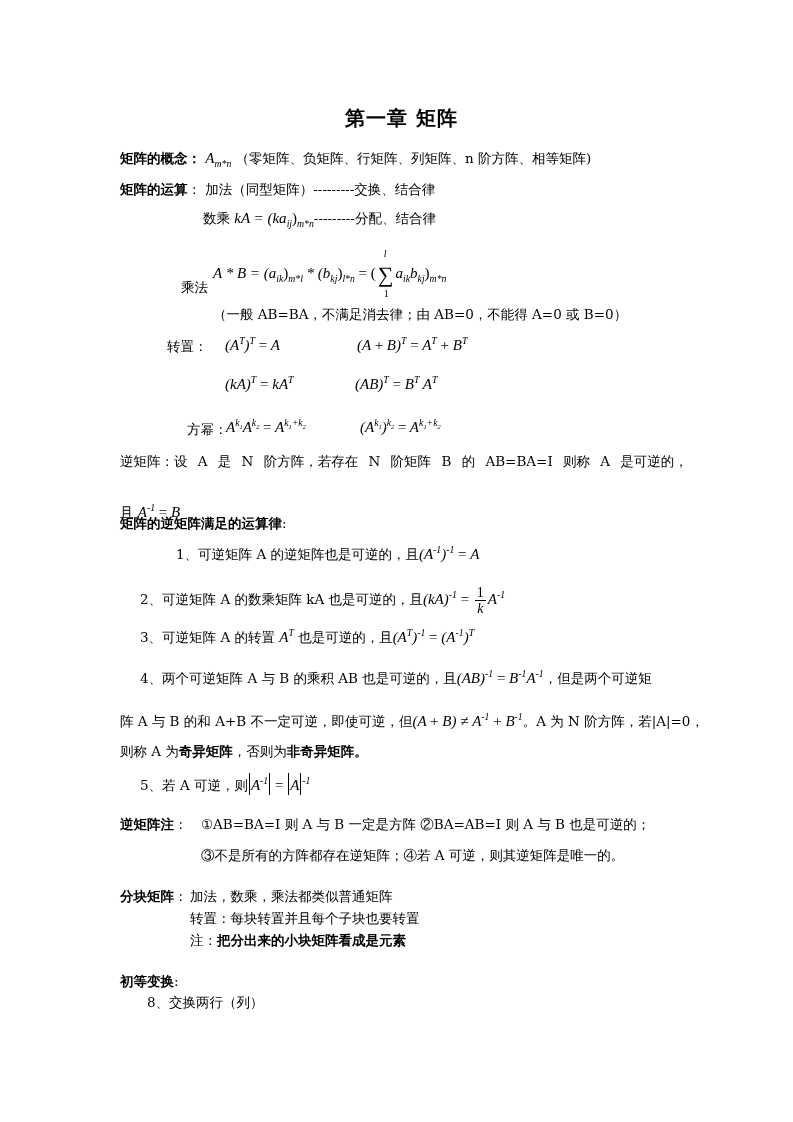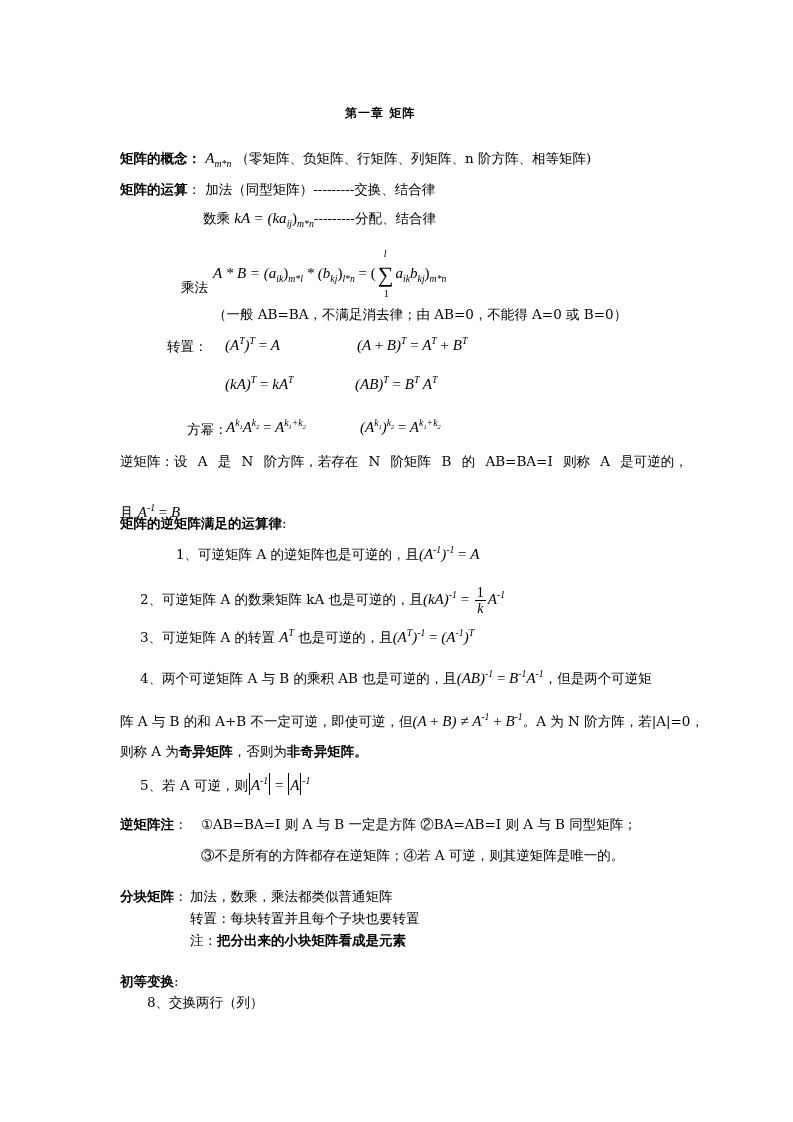--- a/index.html
+++ b/index.html
@@ -3,21 +3,21 @@
 <meta charset="utf-8">
 <style>
   html, body { margin:0; padding:0; background:#ffffff; }
   body { width:793px; height:1122px; position:relative; overflow:hidden;
          font-family:"DejaVu Serif","Liberation Serif",serif; color:#000; font-size:13.5px; }
   .abs { position:absolute; white-space:nowrap; line-height:1.2; }
   .b { font-weight:bold; font-family:"DejaVu Sans","Liberation Sans",sans-serif; }
   .m { font-family:"Liberation Serif","DejaVu Serif",serif; font-style:italic; font-size:15px; }
   .m .u { font-style:normal; }
   sup, sub { font-size:65%; line-height:0;font-style:italic; }
-  .title { font-size:12px; font-weight:bold; letter-spacing:1px; font-family:"DejaVu Sans","Liberation Sans",sans-serif; }
+  .title { font-size:20px; font-weight:bold; letter-spacing:1px; font-family:"DejaVu Sans","Liberation Sans",sans-serif; }
   .sigma { display:inline-block; position:relative; font-style:normal; font-size:22px; vertical-align:-4px; margin:0 2px; }
   .sigma .top { position:absolute; top:-14px; left:6px; font-size:10px; font-style:italic; }
   .sigma .bot { position:absolute; bottom:-12px; left:6px; font-size:10px; font-style:normal; }
   .frac { display:inline-flex; flex-direction:column; align-items:center; vertical-align:middle; font-size:14px; margin:0 2px; }
   .frac .n { border-bottom:1px solid #000; padding:0 2px; line-height:1.1; font-style:normal; }
   .frac .d { line-height:1.1; }
   .bar { display:inline-block; border-left:1.3px solid #000; height:22px; vertical-align:-5px; margin:0 1px; }
 </style>
 </head>
 <body>
@@ -92,21 +92,21 @@
   <span>则称 A 为</span><span class="b">奇异矩阵</span><span>，否则为</span><span class="b">非奇异矩阵</span><span class="b">。</span>
 </div>
 
 <div class="abs" style="left:140px; top:773px;">
   <span>5、若 A 可逆，则</span><span class="m"><span class="bar"></span>A<sup>-1</sup><span class="bar"></span> <span class="u">=</span> <span class="bar"></span>A<span class="bar"></span><sup>-1</sup></span>
 </div>
 
 <div class="abs" style="left:120px; top:816px;">
   <span class="b">逆矩阵注</span><span>：</span>
 </div>
-<div class="abs" style="left:201px; top:816px;">①AB=BA=I 则 A 与 B 一定是方阵 ②BA=AB=I 则 A 与 B 同型矩阵；</div>
+<div class="abs" style="left:201px; top:816px;">①AB=BA=I 则 A 与 B 一定是方阵 ②BA=AB=I 则 A 与 B 也是可逆的；</div>
 <div class="abs" style="left:201px; top:847px;">③不是所有的方阵都存在逆矩阵；④若 A 可逆，则其逆矩阵是唯一的。</div>
 
 <div class="abs" style="left:120px; top:888px;">
   <span class="b">分块矩阵</span><span>：</span>
 </div>
 <div class="abs" style="left:190px; top:888px;text-align:center;">加法，数乘，乘法都类似普通矩阵</div>
 <div class="abs" style="left:190px; top:910px;">转置：每块转置并且每个子块也要转置</div>
 <div class="abs" style="left:190px; top:932px;">
   <span>注：</span><span class="b">把分出来的小块矩阵看成是元素</span>
 </div>

